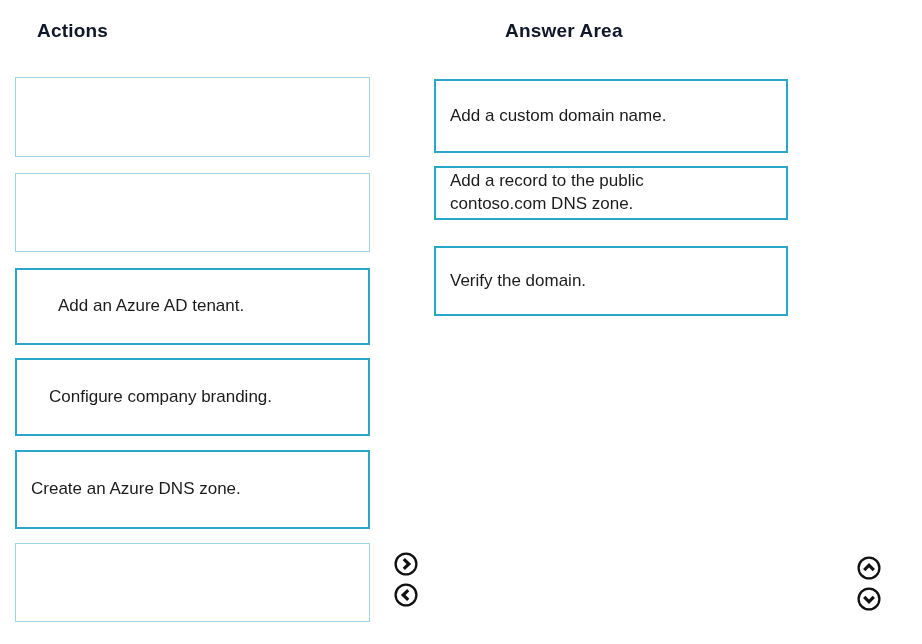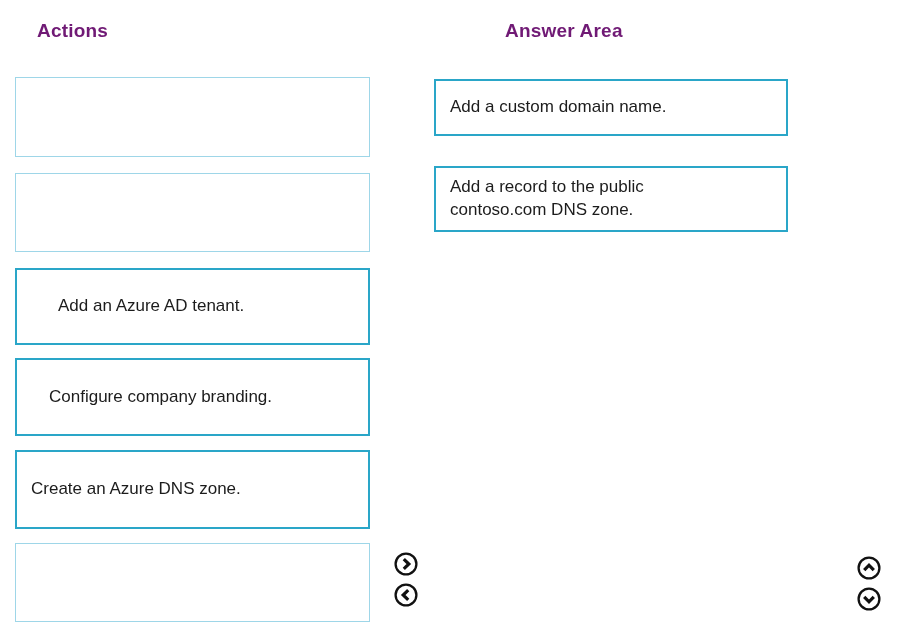--- a/index.html
+++ b/index.html
@@ -10,21 +10,21 @@
     background: #ffffff;
     font-family: "Liberation Sans", sans-serif;
     color: #1c1c1c;
     overflow: hidden;
   }
   .col-title {
     position: absolute;
     top: 20px;
     font-size: 19px;
     font-weight: bold;
-    color: #701a75;
+    color: #0f172a;
     letter-spacing: 0.2px;
     text-align: center;
   }
   .title-actions { left: 37px; }
   .title-answer  { left: 505px; }
 
   .box {
     position: absolute;
     box-sizing: border-box;
     background: #ffffff;
@@ -44,22 +44,22 @@
   .a-col { left: 15px; width: 355px; }
   .a1 { top: 77px;  height: 80px; }
   .a2 { top: 173px; height: 79px; }
   .a3 { top: 268px; height: 77px; padding-left: 41px; }
   .a4 { top: 358px; height: 78px; padding-left: 32px; }
   .a5 { top: 450px; height: 79px; text-align: right; }
   .a6 { top: 543px; height: 79px; }
 
   
   .b-col { left: 434px; width: 354px; }
-  .b1 { top: 79px;  height: 57px; text-align: center; }
-  .b2 { top: 166px; height: 66px; }
+  .b1 { top: 79px;  height: 74px; text-align: center; }
+  .b2 { top: 166px; height: 54px; }
   .b3 { top: 246px; height: 70px; }
 
   .arrow-stack {
     position: absolute;
     display: flex;
     flex-direction: column;
     gap: 7px;
   }
   .mid-arrows   { left: 394px; top: 552px; }
   .right-arrows { left: 857px; top: 556px; }
@@ -95,20 +95,23 @@
     <span class="label">Create an Azure DNS zone.</span>
   </div>
   <div class="box thin a-col a6"></div>
 
   <div class="box thick b-col b1">
     <span class="label">Add a custom domain name.</span>
   </div>
   <div class="box thick b-col b2">
     <span class="label">Add a record to the public contoso.com DNS zone.</span>
   </div>
+  <div class="box thick b-col b3">
+    <span class="label">Verify the domain.</span>
+  </div>
 
   <div class="arrow-stack mid-arrows">
     <button class="circle-btn" title="">
       <span>
         <svg width="24" height="24" viewBox="0 0 24 24">
           <circle cx="12" cy="12" r="10.4" fill="none" stroke="#111111" stroke-width="2.3"></circle>
           <path d="M9.8 7.2 L14.8 12 L9.8 16.8" fill="none" stroke="#111111" stroke-width="3.2" stroke-linejoin="miter"></path>
         </svg>
       </span>
     </button>

